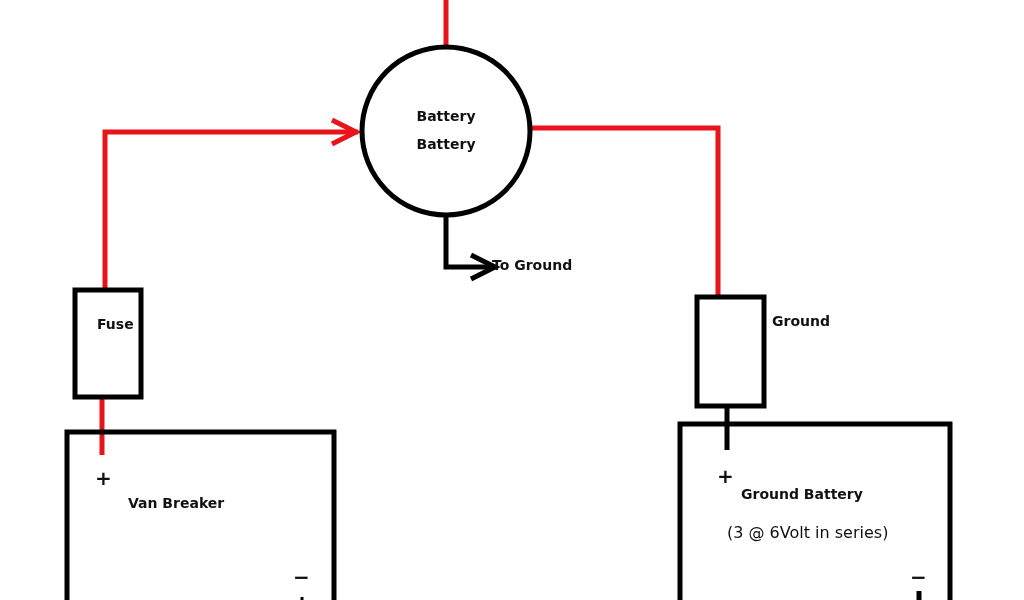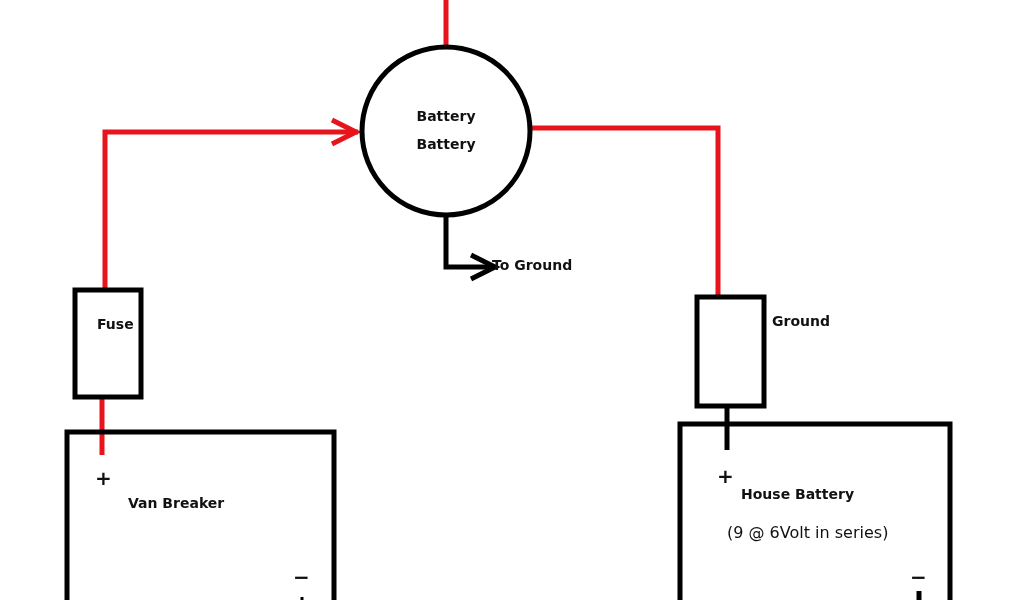--- a/index.html
+++ b/index.html
@@ -49,15 +49,15 @@
 
 <div class="lbl bold" style="left:492px; top:257px;">To Ground</div>
 <div class="lbl bold" style="left:86px; top:316px;margin-left:11px;">Fuse</div>
 <div class="lbl bold" style="left:772px; top:313px;">Ground</div>
 
 <div class="sign" style="left:95px; top:466px;">+</div>
 <div class="lbl bold" style="left:128px; top:495px;">Van Breaker</div>
 <div class="sign" style="left:293px; top:565px;">−</div>
 
 <div class="sign" style="left:717px; top:464px;">+</div>
-<div class="lbl bold" style="left:741px; top:486px;">House Battery</div>
-<div class="lbl sub" style="left:727px; top:523px;">(9 @ 6Volt in series)</div>
+<div class="lbl bold" style="left:741px; top:486px;">Ground Battery</div>
+<div class="lbl sub" style="left:727px; top:523px;">(3 @ 6Volt in series)</div>
 <div class="sign" style="left:910px; top:565px;">−</div>
 
 </body></html>

